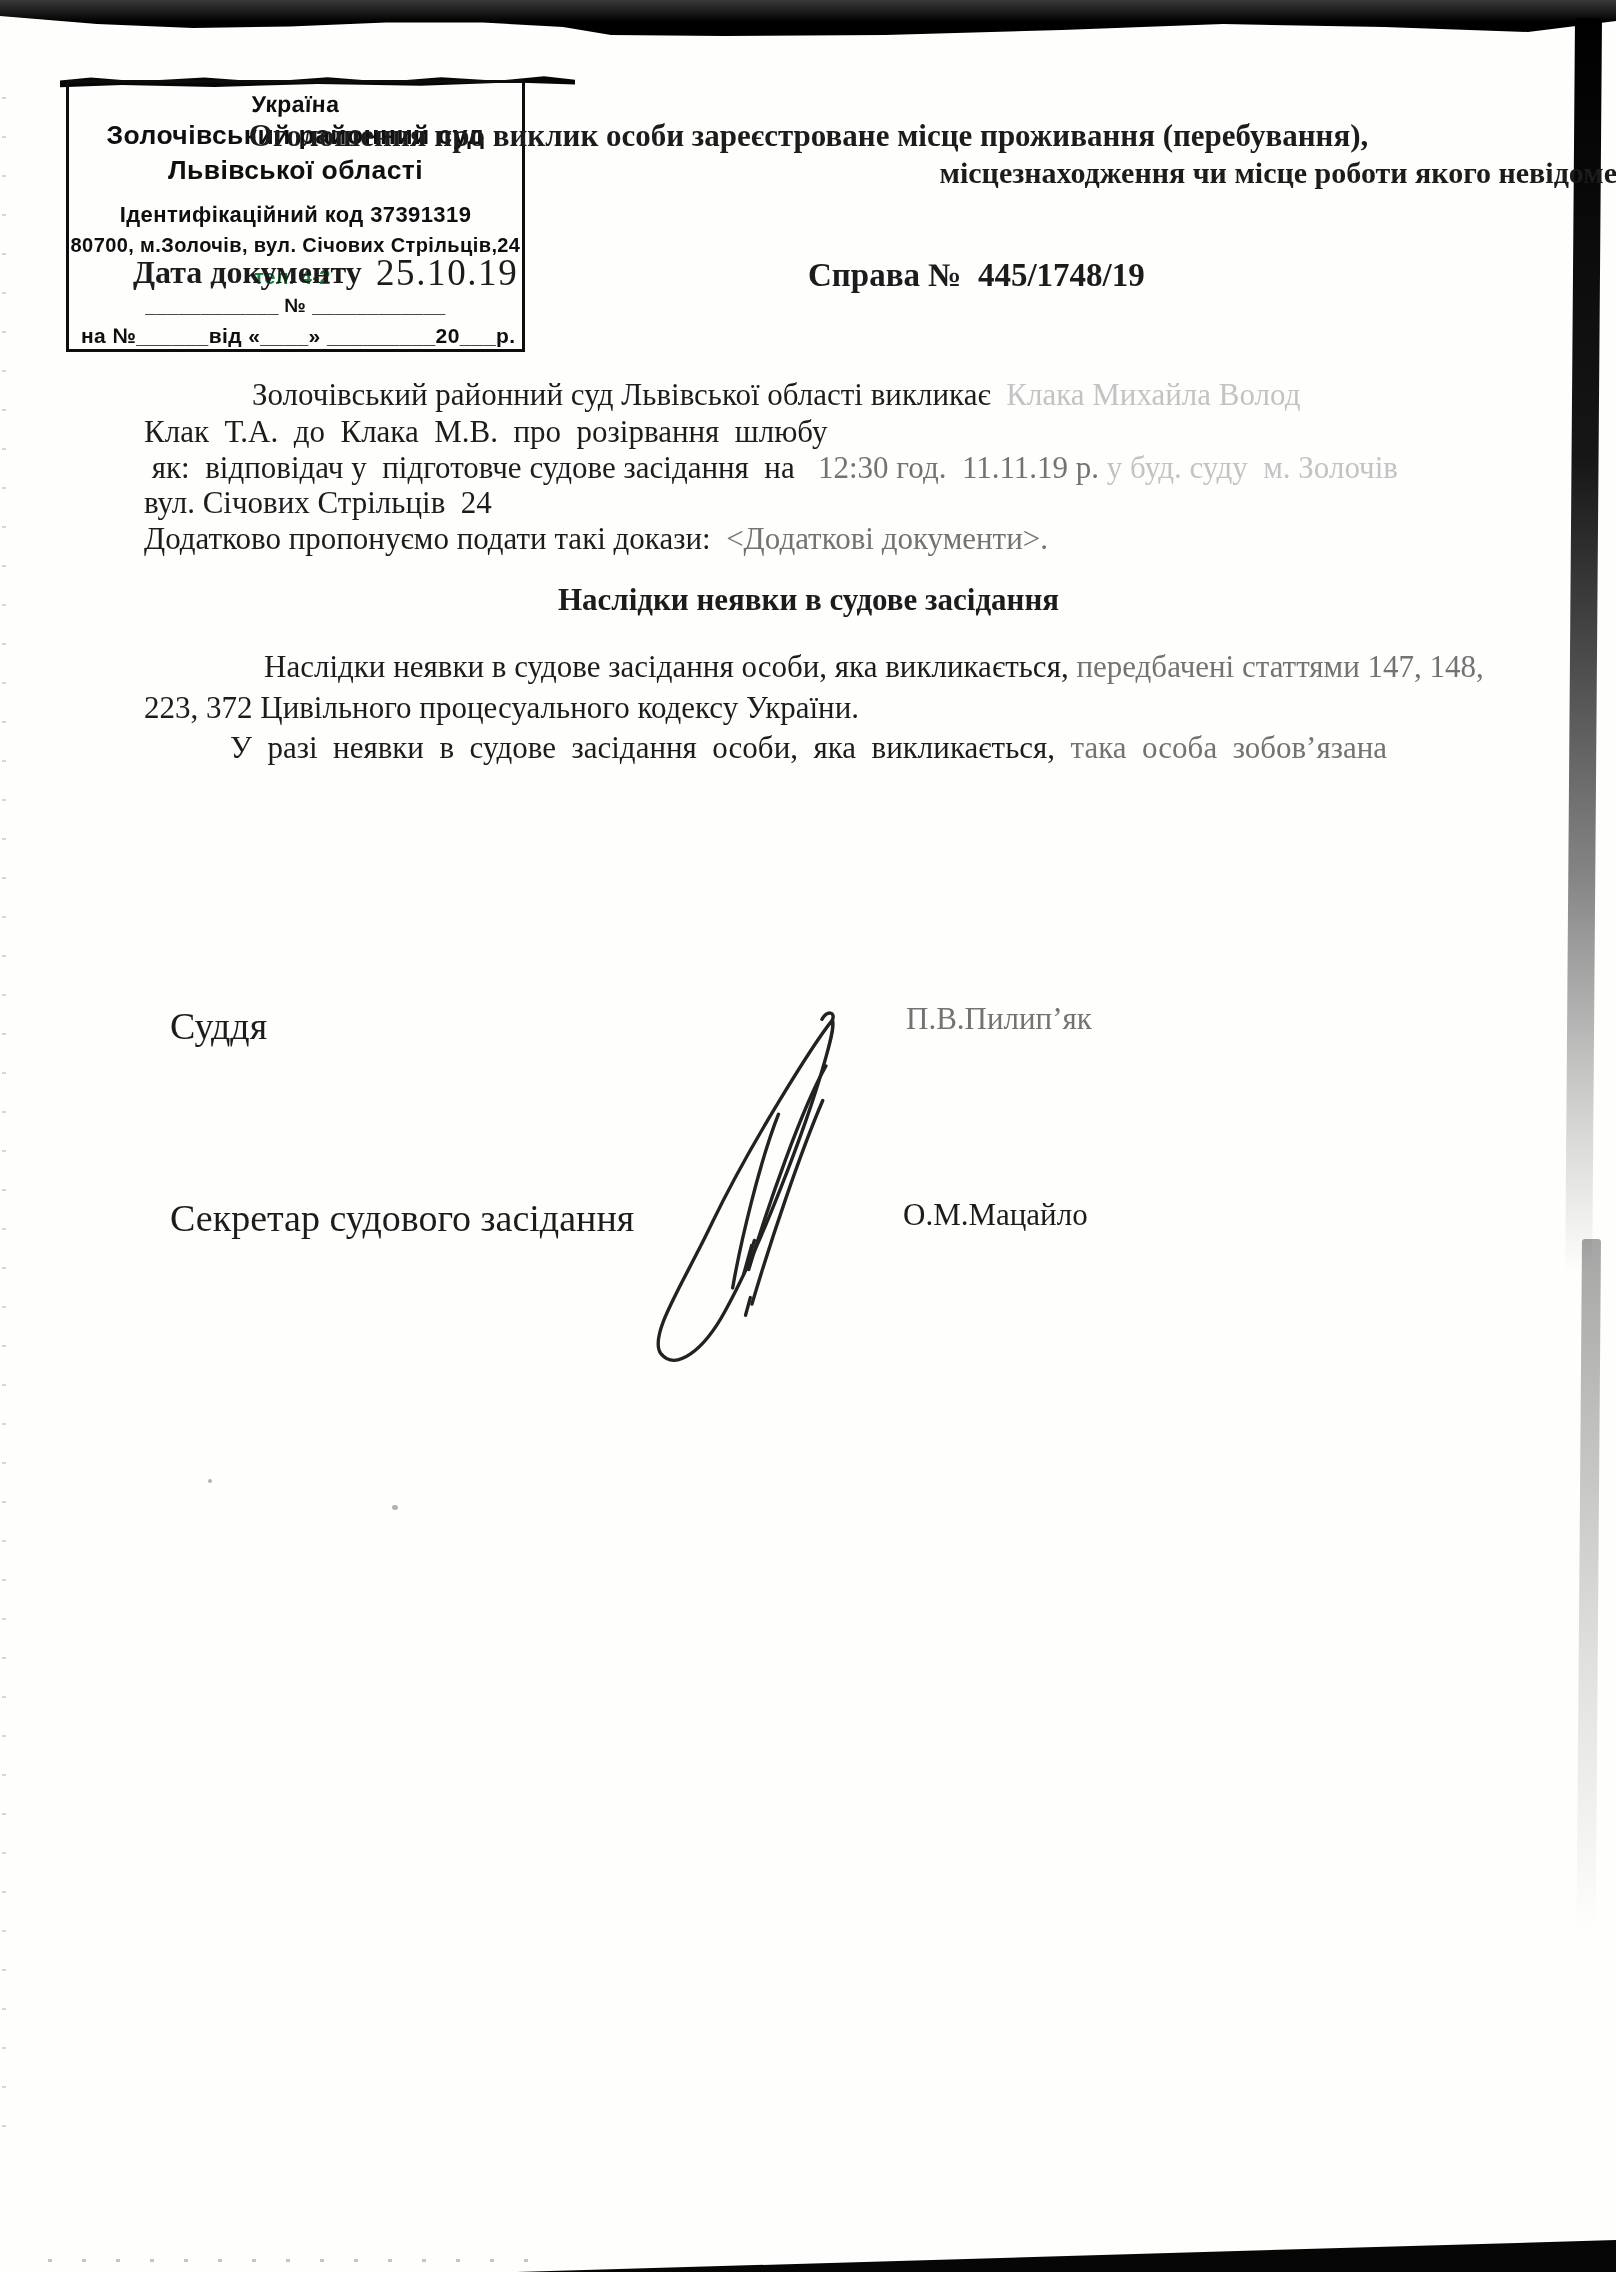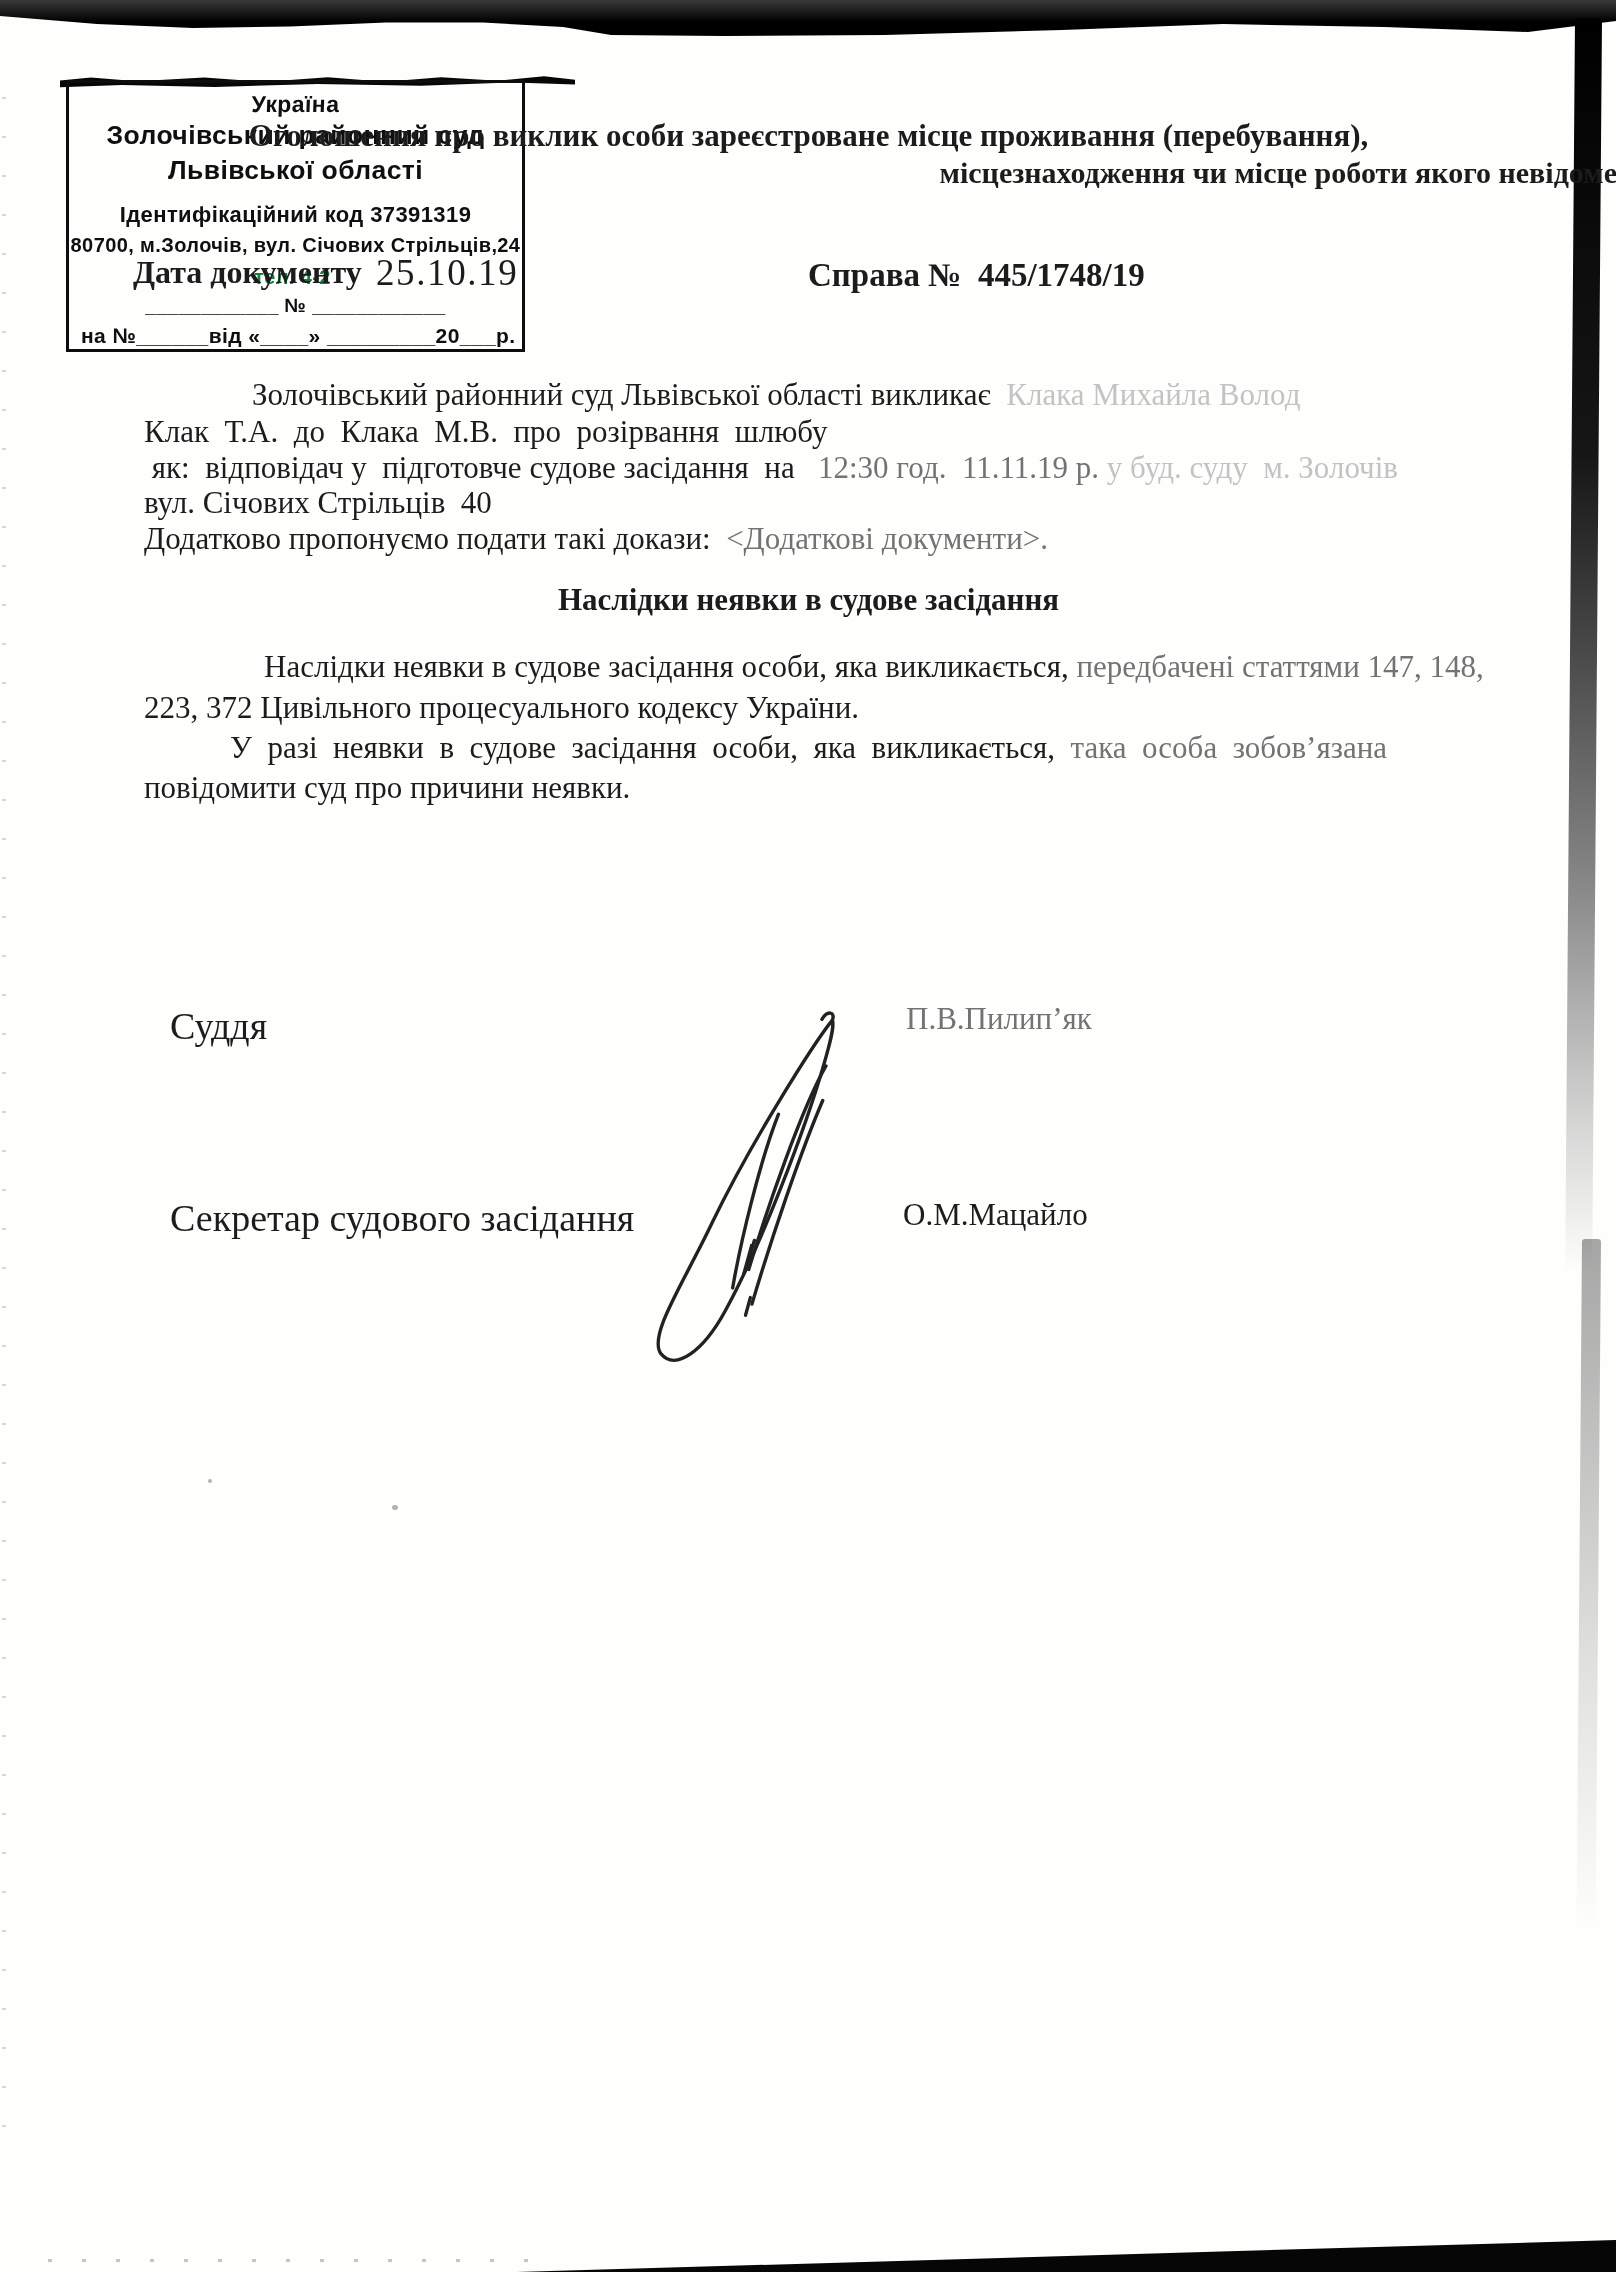--- a/index.html
+++ b/index.html
@@ -106,30 +106,29 @@
   <div class="date-value">25.10.19</div>
 
   <div class="t bold center" style="top:117px;">Оголошення про виклик особи зареєстроване місце проживання (перебування),</div>
   <div class="t bold center" style="top:154px;font-size:30px;text-align:right;">місцезнаходження чи місце роботи якого невідоме</div>
 
   <div class="t bold" style="left:808px;top:257px;font-size:33px;">Справа №  445/1748/19</div>
 
   <div class="t" style="left:252px;top:376px;"><span>Золочівський районний суд Львівської області викликає  </span><span class="vfaded">Клака Михайла Волод</span></div>
   <div class="t" style="left:144px;top:413px;">Клак  Т.А.  до  Клака  М.В.  про  розірвання  шлюбу</div>
   <div class="t" style="left:144px;top:449px;"><span> як:  відповідач у  підготовче судове засідання  на   </span><span class="mfaded">12:30 год.  </span><span class="faded">11.11.19 р. </span><span class="vfaded">у буд. суду  м. Золочів</span></div>
-  <div class="t" style="left:144px;top:484px;">вул. Січових Стрільців  40</div>
+  <div class="t" style="left:144px;top:484px;">вул. Січових Стрільців  24</div>
   <div class="t" style="left:144px;top:520px;"><span>Додатково пропонуємо подати такі докази:  </span><span class="mfaded">&lt;Додаткові документи&gt;.</span></div>
 
   <div class="t bold center" style="top:581px;">Наслідки неявки в судове засідання</div>
 
   <div class="t" style="left:240px;top:648px;margin-left:24px;"><span>Наслідки неявки в судове засідання особи, яка викликається, </span><span class="faded">передбачені статтями 147, 148,</span></div>
   <div class="t" style="left:144px;top:689px;">223, 372 Цивільного процесуального кодексу України.</div>
 
   <div class="t" style="left:230px;top:729px;"><span>У  разі  неявки  в  судове  засідання  особи,  яка  викликається,  </span><span class="faded">така  особа  зобов’язана</span></div>
-  <div class="t" style="left:144px;top:769px;">повідомити суд про причини неявки.</div>
 
   <div class="t sig-label" style="left:154px;top:1008px;">Суддя</div>
   <div class="t sig-name faded" style="left:906px;top:1000px;">П.В.Пилип’як</div>
   <div class="t sig-label" style="left:154px;top:1200px;">Секретар судового засідання</div>
   <div class="t sig-name" style="left:903px;top:1196px;">О.М.Мацайло</div>
 
   <svg class="signature-svg" width="274" height="378" viewBox="0 0 340 470">
     <g fill="none" stroke="#101010" stroke-width="4.2" stroke-linecap="round" opacity="0.92">
       <path d="M 260 25 C 238 52 158 178 110 278 C 75 352 30 418 47 440 C 65 462 100 436 127 386 C 170 308 226 162 250 78 C 256 57 263 33 260 25"></path>
       <path d="M 260 25 C 264 15 254 12 247 24"></path>

